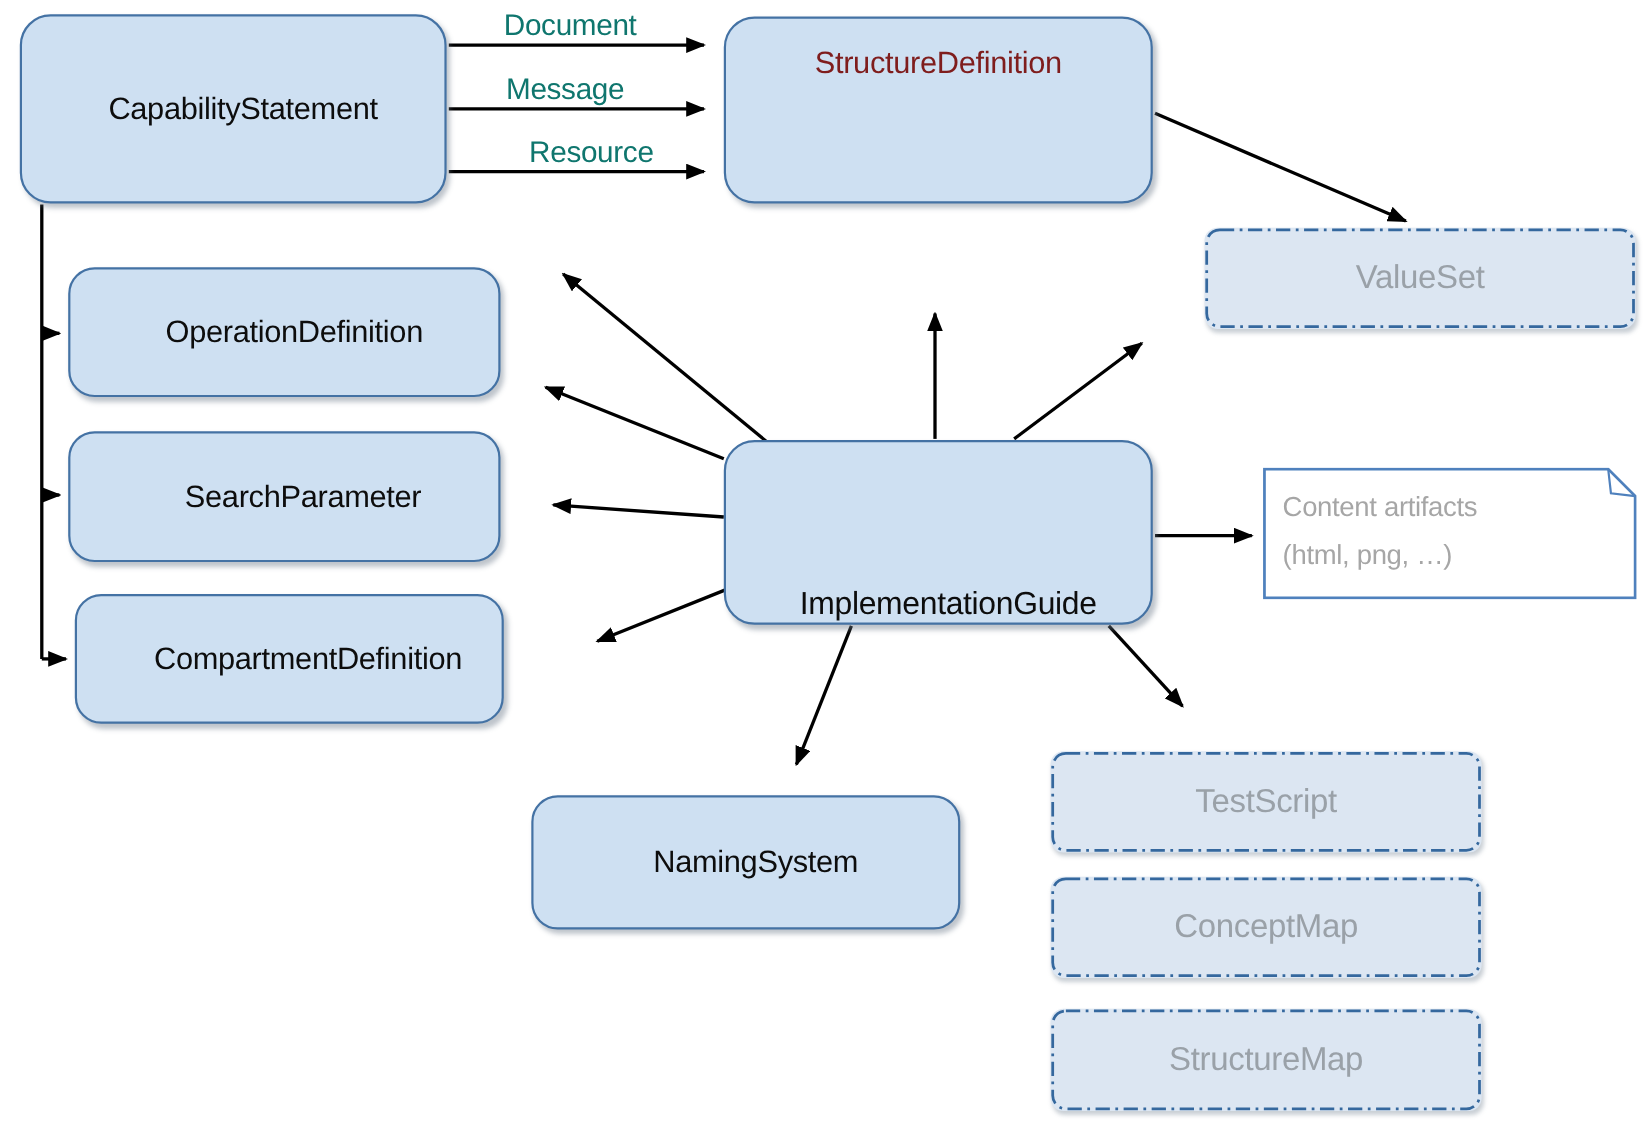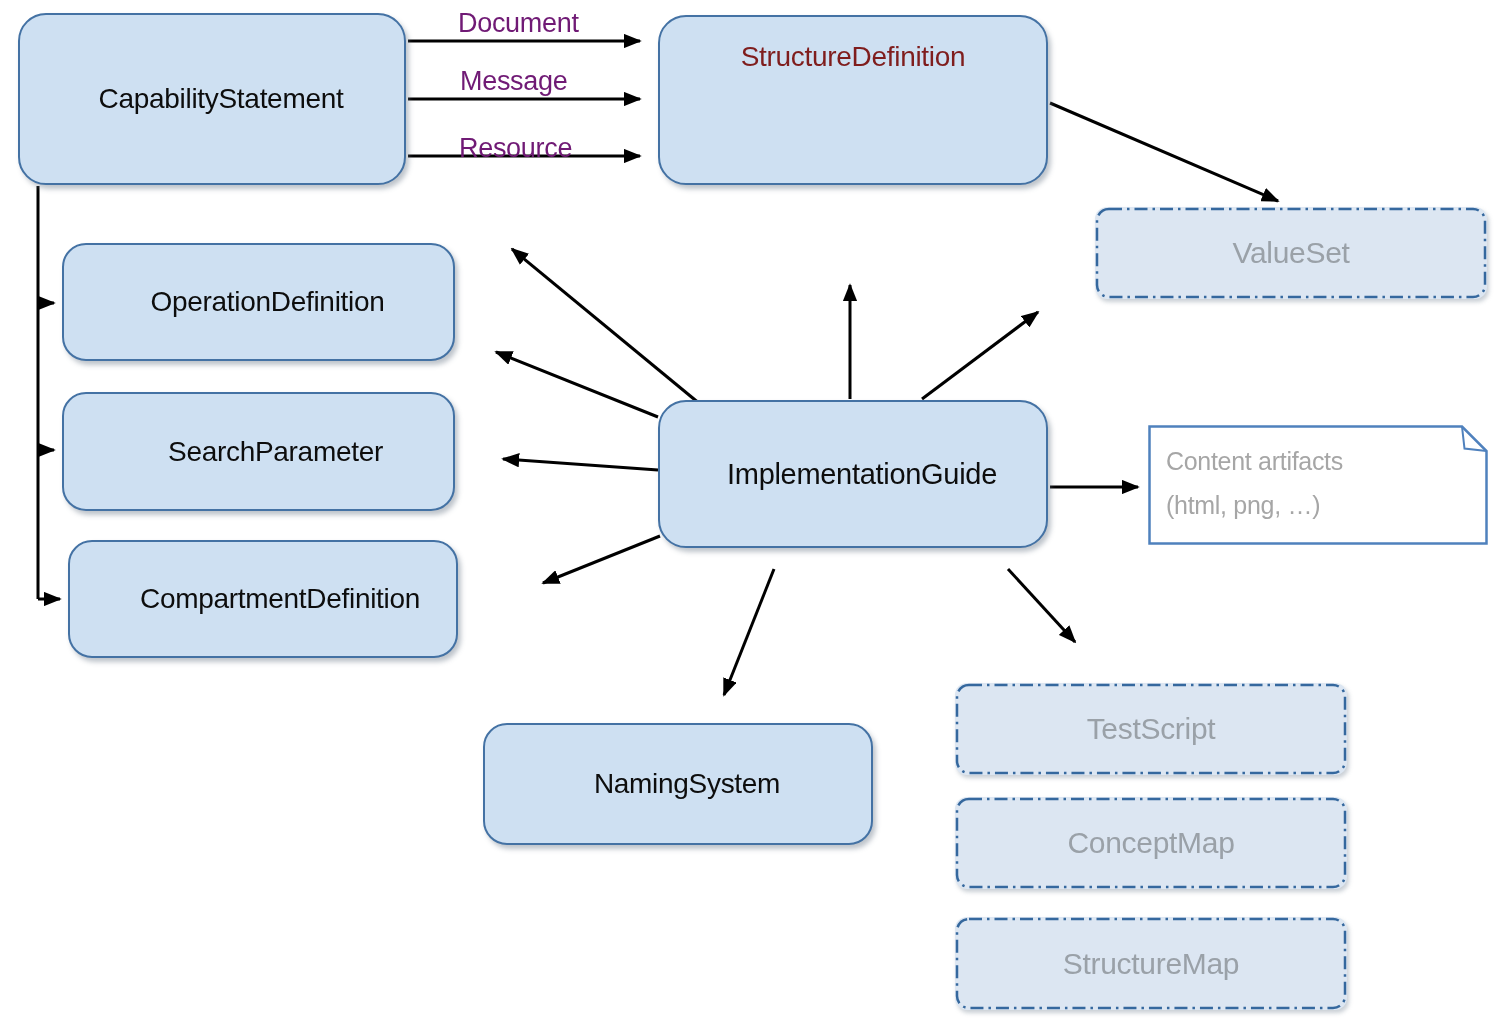--- a/index.html
+++ b/index.html
@@ -55,21 +55,21 @@
   .note svg{position:absolute;left:0;top:0;}
   .note .note-shape{fill:#ffffff;stroke:var(--note-border,#4f81bd);stroke-width:2.5;stroke-linejoin:miter;}
   .note .note-fold{fill:none;stroke:var(--note-border,#4f81bd);stroke-width:2;}
   .note .note-text{
     position:absolute;left:18px;top:14px;
     font-size:25px;line-height:44px;color:var(--note-text,#a6a6a6);
     letter-spacing:-0.3px;white-space:nowrap;
   }
   
   .edge-label{
-    position:absolute;font-size:27px;color:#701a75;letter-spacing:-0.3px;white-space:nowrap;
+    position:absolute;font-size:27px;color:#0f766e;letter-spacing:-0.3px;white-space:nowrap;
   }
 </style>
 </head>
 <body>
 
 <div class="stage">
 
   <svg class="arrows">
     <defs>
       <marker id="ah" viewBox="0 0 10 8" refX="9" refY="4" markerWidth="6" markerHeight="4.8" orient="auto">
@@ -94,21 +94,21 @@
     <line x1="660" y1="536" x2="543" y2="583" marker-end="url(#ah)"></line>
     <line x1="850" y1="399" x2="850" y2="285" marker-end="url(#ah)"></line>
     <line x1="922" y1="399" x2="1038" y2="312" marker-end="url(#ah)"></line>
     <line x1="1050" y1="487" x2="1138" y2="487" marker-end="url(#ah)"></line>
     <line x1="1008" y1="569" x2="1075" y2="642" marker-end="url(#ah)"></line>
     <line x1="774" y1="569" x2="724" y2="695" marker-end="url(#ah)"></line>
   </svg>
 
   <div class="edge-label" style="left:458px;top:8px;">Document</div>
   <div class="edge-label" style="left:460px;top:66px;">Message</div>
-  <div class="edge-label" style="left:459px;top:123px;margin-top:10px;">Resource</div>
+  <div class="edge-label" style="left:481px;top:123px;">Resource</div>
 
   <div class="box" style="left:18px;top:13px;width:388px;height:172px;border-radius:28px;">
     <span class="lbl">CapabilityStatement</span>
   </div>
 
   <div class="box" style="left:658px;top:15px;width:390px;height:170px;border-radius:28px;">
     <div class="sd-title">StructureDefinition</div>
   </div>
 
   <div class="box" style="left:62px;top:243px;width:393px;height:118px;border-radius:24px;">
@@ -116,21 +116,21 @@
   </div>
 
   <div class="box" style="left:62px;top:392px;width:393px;height:119px;border-radius:24px;padding-left:16px;">
     <span class="lbl">SearchParameter</span>
   </div>
 
   <div class="box" style="left:68px;top:540px;width:390px;height:118px;border-radius:24px;padding-left:16px;">
     <span class="lbl">CompartmentDefinition</span>
   </div>
 
-  <div class="box" style="left:658px;top:400px;width:390px;height:148px;border-radius:28px;">
+  <div class="box" style="left:658px;top:400px;width:390px;height:168px;border-radius:28px;align-items:flex-end;">
     <span class="lbl" style="font-size:29px;">ImplementationGuide</span>
   </div>
 
   <div class="box" style="left:483px;top:723px;width:390px;height:122px;border-radius:24px;">
     <span class="lbl">NamingSystem</span>
   </div>
 
   <div class="dashed-box" style="left:1095px;top:207px;width:392px;height:92px;">
     <svg class="dash-border" viewBox="0 0 392 92">
       <rect x="2" y="2" width="388" height="88" rx="12"></rect>

